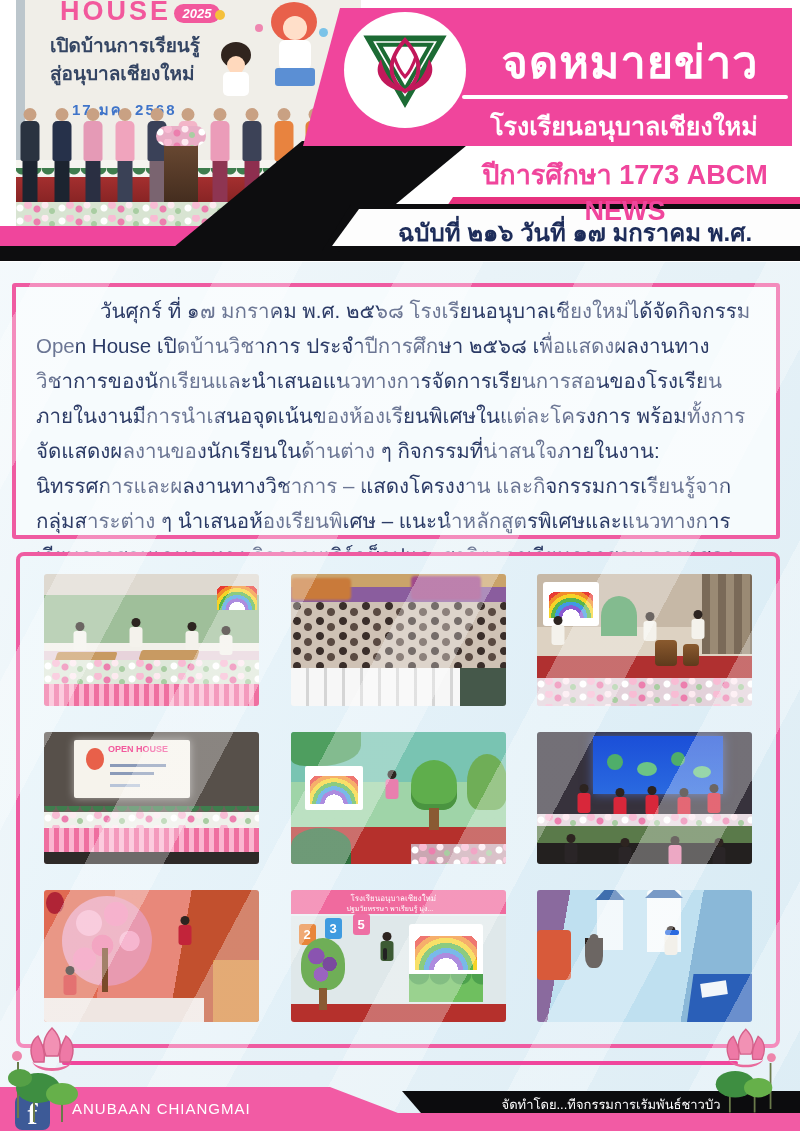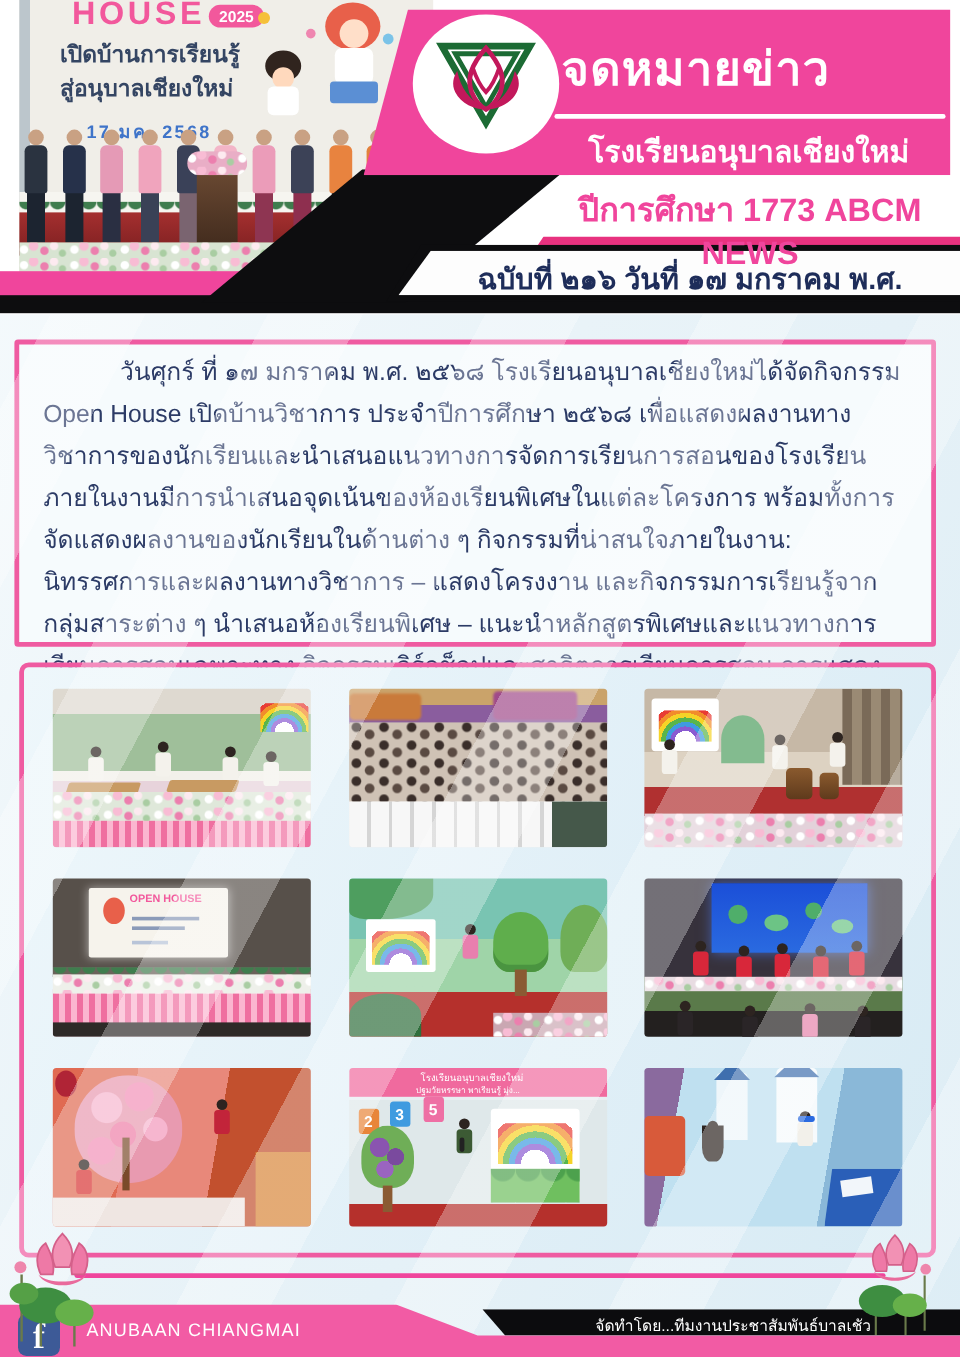--- a/index.html
+++ b/index.html
@@ -18,38 +18,38 @@
   .pink-main{position:absolute;inset:0;background:#f0459c;
      clip-path:polygon(340px 8px,792px 8px,792px 146px,303px 146px);}
   .white-band{position:absolute;inset:0;background:#ffffff;
      clip-path:polygon(474px 146px,800px 146px,800px 197px,441px 197px);}
   .pink-strip2{position:absolute;inset:0;background:#e8327f;
      clip-path:polygon(453px 197px,800px 197px,800px 209px,445px 209px);}
   .issue-black{position:absolute;inset:0;background:#0d0d0f;
      clip-path:polygon(351px 204px,800px 204px,800px 251px,322px 251px);}
   .issue-white{position:absolute;inset:0;background:#fdfdfd;
      clip-path:polygon(359px 209px,800px 209px,800px 246px,332px 246px);}
-  .hdr-title{position:absolute;left:468px;top:26px;width:324px;
-     color:#fff;font-size:39px;font-weight:bold;letter-spacing:1px;}
+  .hdr-title{position:absolute;left:468px;top:26px;width:324px;text-align:center;
+     color:#fff;font-size:45px;font-weight:bold;letter-spacing:1px;}
   .hdr-underline{position:absolute;left:462px;top:95px;width:326px;height:4px;background:#fff;border-radius:2px;}
   .hdr-school{position:absolute;left:452px;top:106px;width:344px;text-align:center;
      color:#fff;font-size:25px;font-weight:bold;}
   .hdr-year{position:absolute;left:460px;top:153px;width:330px;text-align:center;
      color:#f0459c;font-size:27px;font-weight:bold;}
   .hdr-issue{position:absolute;left:362px;top:213px;width:426px;text-align:center;
      color:#1e2d5a;font-size:24px;font-weight:bold;}
   .logo{position:absolute;left:344px;top:12px;width:122px;height:116px;background:#fff;
      border-radius:50%;display:flex;align-items:center;justify-content:center;}
 
   
   .hero{position:absolute;left:16px;top:0;width:345px;height:238px;background:#f0eee8;overflow:hidden;}
   .hero .wallside{left:0;top:0;width:9px;height:170px;background:#bcc6cc;}
   .hero .house{left:44px;top:-4px;font-size:27px;font-weight:bold;color:#f2589c;letter-spacing:3px;}
   .hero .badge{left:158px;top:4px;width:46px;height:19px;background:#f2589c;border-radius:10px;
-     color:#fff;font-size:13px;font-weight:bold;text-align:center;line-height:19px;}
+     color:#fff;font-size:13px;font-weight:bold;text-align:center;line-height:19px;font-style:italic;}
   .hero .l2{left:34px;top:30px;font-size:19px;font-weight:bold;color:#344563;}
   .hero .l3{left:34px;top:58px;font-size:19px;font-weight:bold;color:#344563;}
   .hero .date{left:56px;top:98px;font-size:15px;font-weight:bold;color:#3f74c9;letter-spacing:2px;}
   .kidart{right:28px;top:0;width:122px;height:104px;}
   .kidart i{position:absolute;border-radius:50%;}
   .stagewall{left:0;top:160px;width:345px;height:17px;background:#f6f5f0;}
   .trim{left:0;top:168px;width:345px;height:10px;
      background:radial-gradient(circle at 6px 0,#3f7d4e 6px,transparent 7px);background-size:13px 11px;background-repeat:repeat-x;}
   .redfloor{left:0;top:177px;width:345px;height:36px;background:linear-gradient(#a42f2f,#7c1f20);}
   .flowers{background-image:
@@ -362,16 +362,16 @@
       <path d="M66 40 C72 28 68 18 62 14 C58 22 54 30 56 40 Z" fill="#ee79a6" stroke="#d4608a" stroke-width="1.5"></path>
       <path d="M28 40 C36 48 60 48 68 40 C62 52 34 52 28 40 Z" fill="#e96a9c"></path>
     </svg>
   </div>
 
   <div class="footer">
     <div class="foot-pink"></div>
     <div class="foot-black"></div>
     <div class="fb">f</div>
     <div class="foot-label">ANUBAAN CHIANGMAI</div>
-    <div class="foot-credit">จัดทำโดย...ทีมงานประชาสัมพันธ์บาลเชัว</div>
+    <div class="foot-credit">จัดทำโดย...ทีจกรรมการเรัมพันธ์ชาวบัว</div>
   </div>
 
 </div>
 
 </body></html>

